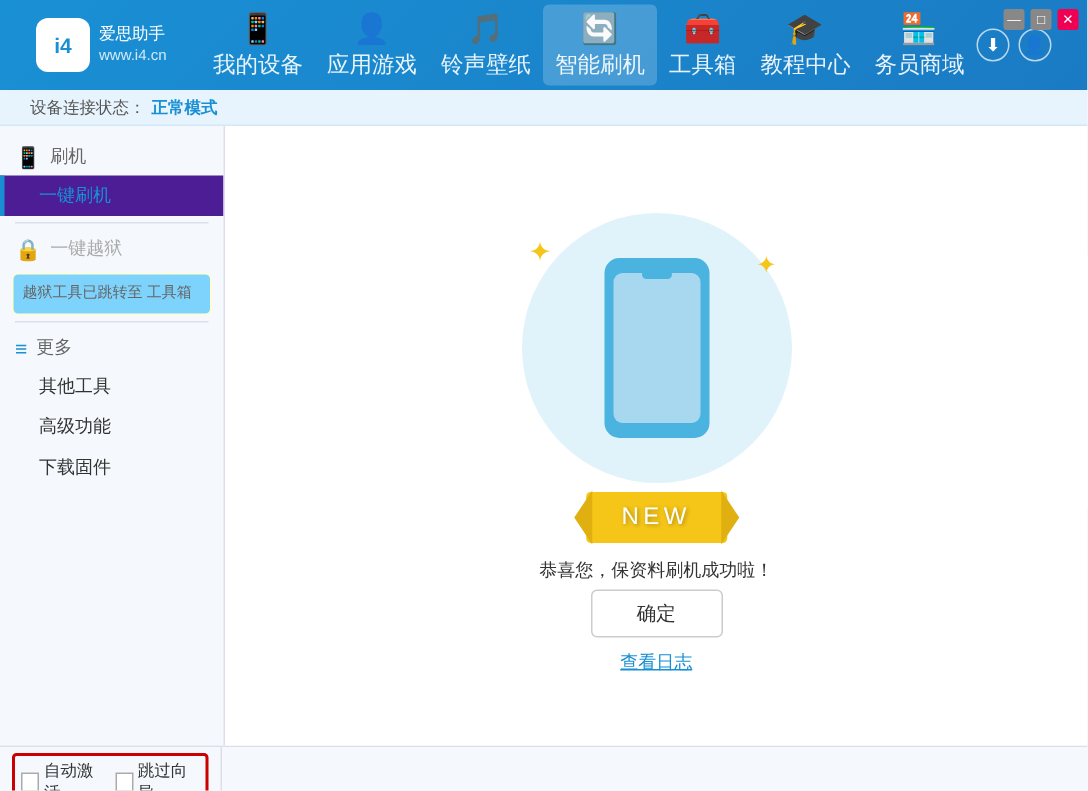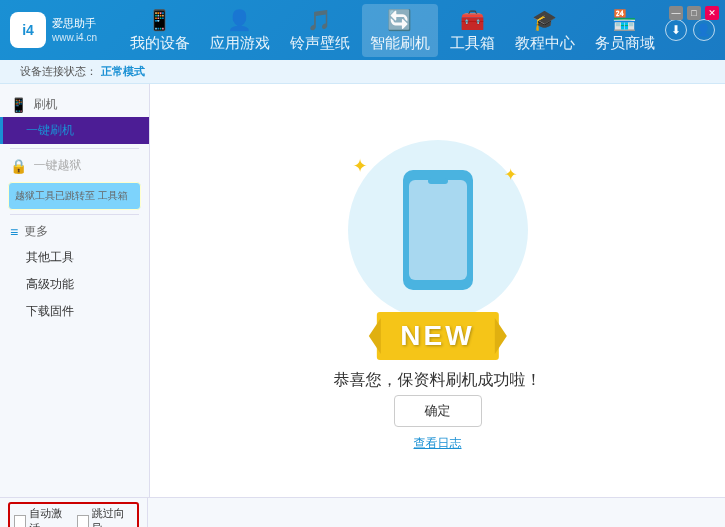--- a/index.html
+++ b/index.html
@@ -1,19 +1,19 @@
 <!DOCTYPE html>
 <html><head>
   <meta charset="utf-8">
   <style>
     * { margin: 0; padding: 0; box-sizing: border-box; }
     body { width: 725px; height: 527px; font-family: 'Microsoft YaHei', Arial, sans-serif; font-size: 12px; background: #f0f0f0; overflow: hidden; }
 
     
-    .header { background: linear-gradient(135deg, #1a90d4, #1a7bc4); height: 60px; display: flex; align-items: center; padding: 0 10px; }
+    .header { background: linear-gradient(135deg, #1a90d4, #1a7bc4); height: 60px; display: flex; align-items: center; padding: 0 24px; }
     .logo { display: flex; align-items: center; width: 110px; }
     .logo-icon { width: 36px; height: 36px; background: white; border-radius: 8px; display: flex; align-items: center; justify-content: center; margin-right: 6px; }
     .logo-icon span { color: #1a90d4; font-weight: bold; font-size: 14px; }
     .logo-text { color: white; font-size: 11px; line-height: 1.3; }
     .nav { display: flex; flex: 1; justify-content: space-around; }
     .nav-item { display: flex; flex-direction: column; align-items: center; cursor: pointer; padding: 4px 8px; border-radius: 4px; color: white; min-width: 55px; }
     .nav-item.active { background: rgba(255,255,255,0.2); }
     .nav-icon { font-size: 20px; margin-bottom: 2px; }
     .nav-label { font-size: 15px; color: rgba(255,255,255,0.9); }
     .header-right { display: flex; align-items: center; gap: 6px; }
@@ -50,21 +50,21 @@
     .phone-illustration { position: relative; width: 200px; height: 220px; margin-bottom: 20px; }
     .phone-circle { width: 180px; height: 180px; background: #e0f3fb; border-radius: 50%; position: absolute; top: 10px; left: 10px; display: flex; align-items: center; justify-content: center; }
     .phone-body { width: 70px; height: 120px; background: #4ab3e0; border-radius: 10px; position: relative; display: flex; align-items: center; justify-content: center; }
     .phone-screen { width: 58px; height: 100px; background: #a8d8f0; border-radius: 6px; }
     .phone-notch { width: 20px; height: 6px; background: #4ab3e0; border-radius: 3px; position: absolute; top: 8px; left: 50%; transform: translateX(-50%); }
     .sparkle { position: absolute; color: #f5c518; font-size: 16px; }
     .sparkle.s1 { top: 20px; left: 20px; }
     .sparkle.s2 { top: 30px; right: 25px; }
 
     
-    .success-msg { font-size: 16px; color: #333; margin-bottom: 4px; }
+    .success-msg { font-size: 12px; color: #333; margin-bottom: 4px; }
     .confirm-btn { background: white; border: 1px solid #ccc; border-radius: 4px; padding: 6px 30px; cursor: pointer; font-size: 13px; color: #333; margin-bottom: 8px; }
     .log-link { font-size: 12px; color: #1a90d4; cursor: pointer; text-decoration: underline; }
     .auto-activate { display: flex; align-items: center; gap: 3px; }
     .checkbox { width: 13px; height: 13px; border: 1px solid #aaa; background: white; display: inline-block; cursor: pointer; }
     .checkbox-label { font-size: 11px; color: #333; }
   </style>
 </head>
 <body>
 
 <div style="position:relative; width:725px; height:527px; overflow:hidden;">
@@ -177,21 +177,21 @@
         </div>
 
         <div class="sparkle s1" style="position:absolute; top:25px; left:15px; color:#f5c518; font-size:18px;">✦</div>
         <div class="sparkle s2" style="position:absolute; top:35px; right:20px; color:#f5c518; font-size:16px;">✦</div>
 
         <div style="position:absolute; bottom:-10px; left:50%; transform:translateX(-50%);">
           <div style="background:#f5c518; padding:8px 24px; border-radius:3px; position:relative;">
             
             <div style="position:absolute; left:-8px; top:50%; transform:translateY(-50%); width:0; height:0; border-top:18px solid transparent; border-bottom:18px solid transparent; border-right:12px solid #e0b010;"></div>
             <div style="position:absolute; right:-8px; top:50%; transform:translateY(-50%); width:0; height:0; border-top:18px solid transparent; border-bottom:18px solid transparent; border-left:12px solid #e0b010;"></div>
-            <span style="font-size:28px; font-weight:700; color:white; text-shadow:1px 1px 3px rgba(0,0,0,0.3); letter-spacing:3px;">NEW</span>
+            <span style="font-size:16px; font-weight:400; color:white; text-shadow:1px 1px 3px rgba(0,0,0,0.3); letter-spacing:3px;">NEW</span>
           </div>
         </div>
       </div>
 
       <div class="success-msg">恭喜您，保资料刷机成功啦！</div>
 
       <button class="confirm-btn">确定</button>
 
       <div class="log-link">查看日志</div>
     </div>

